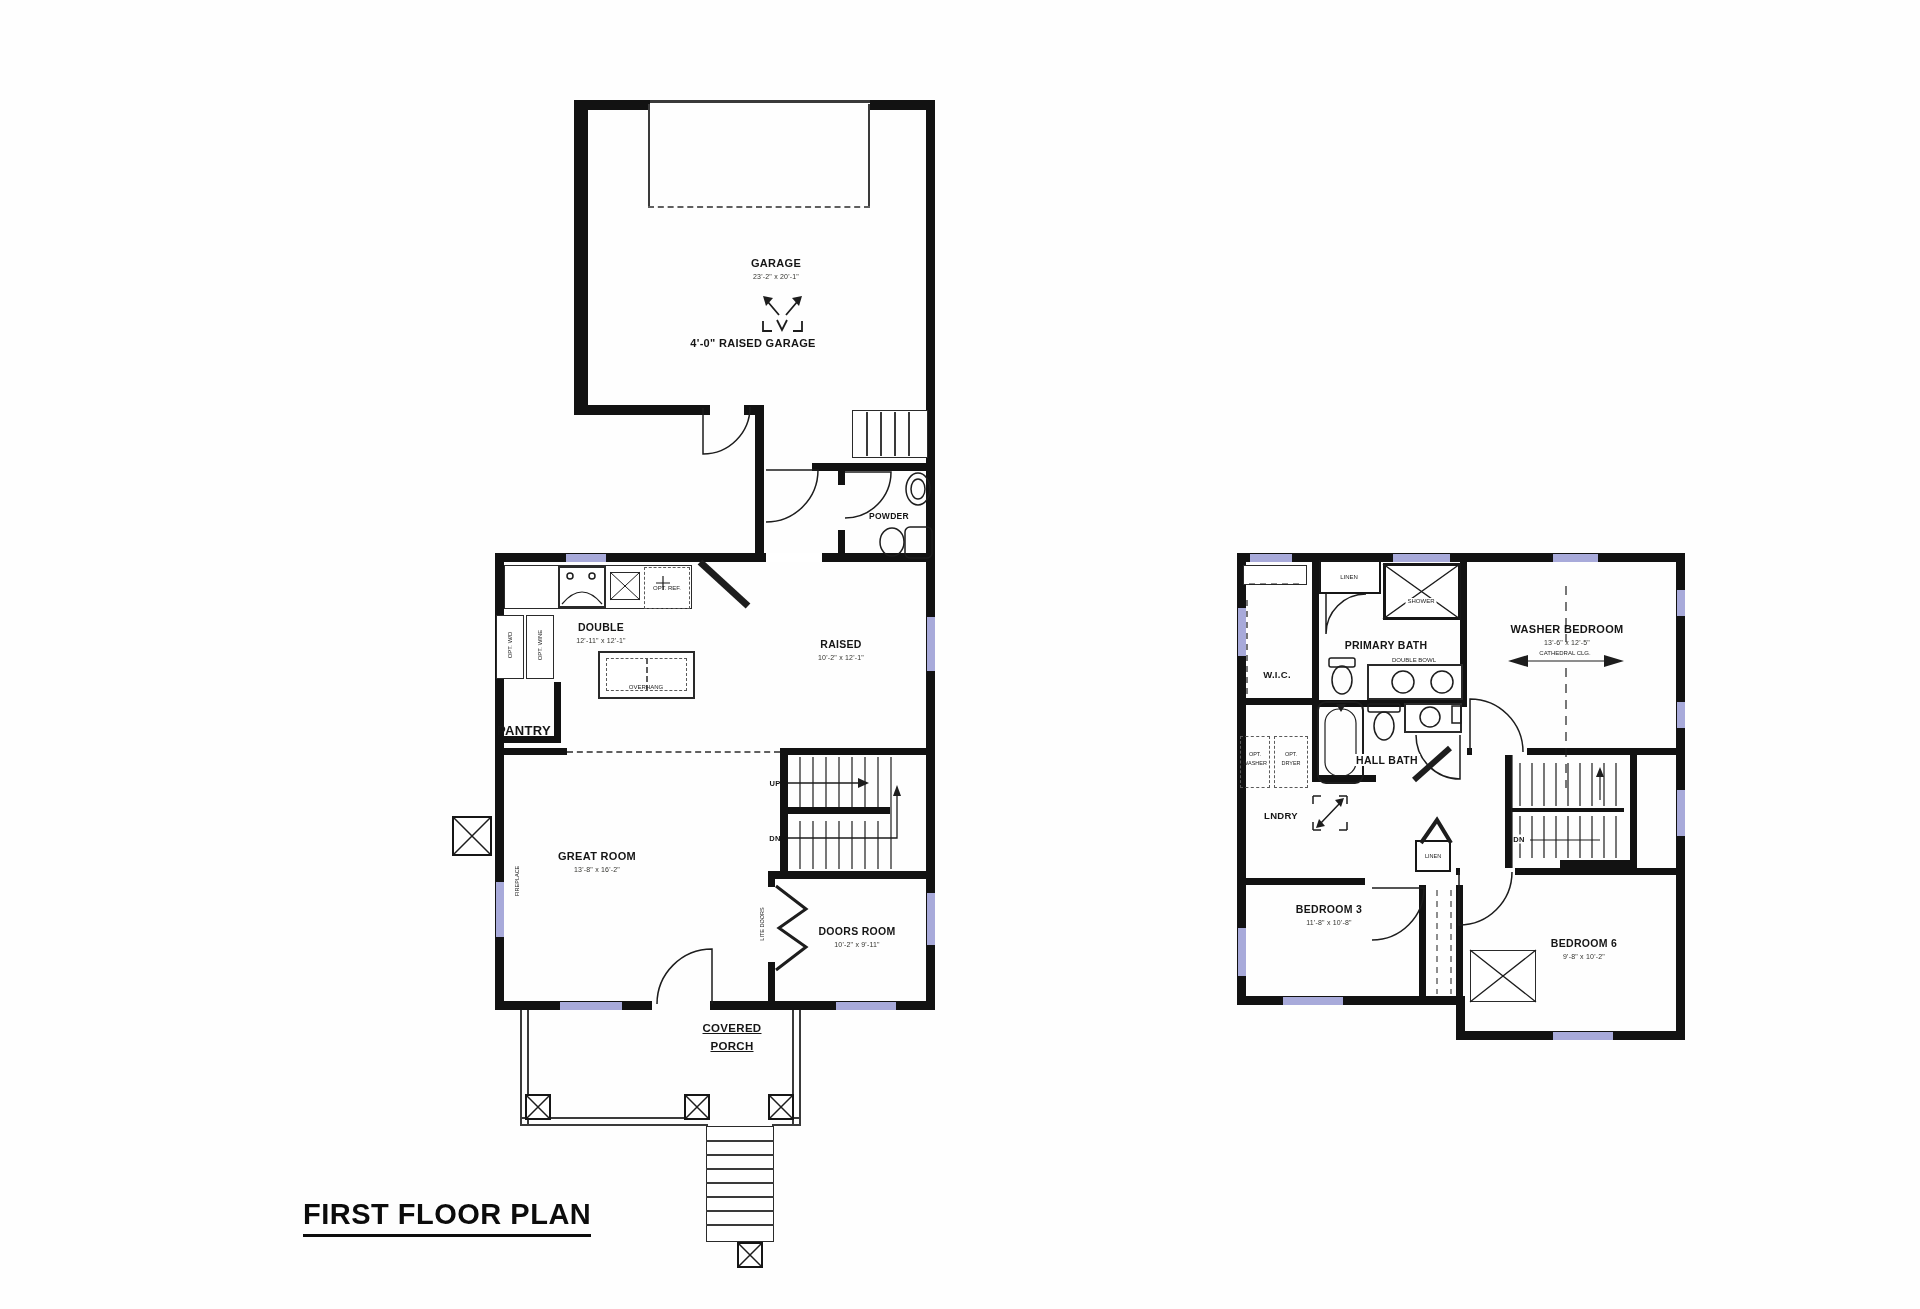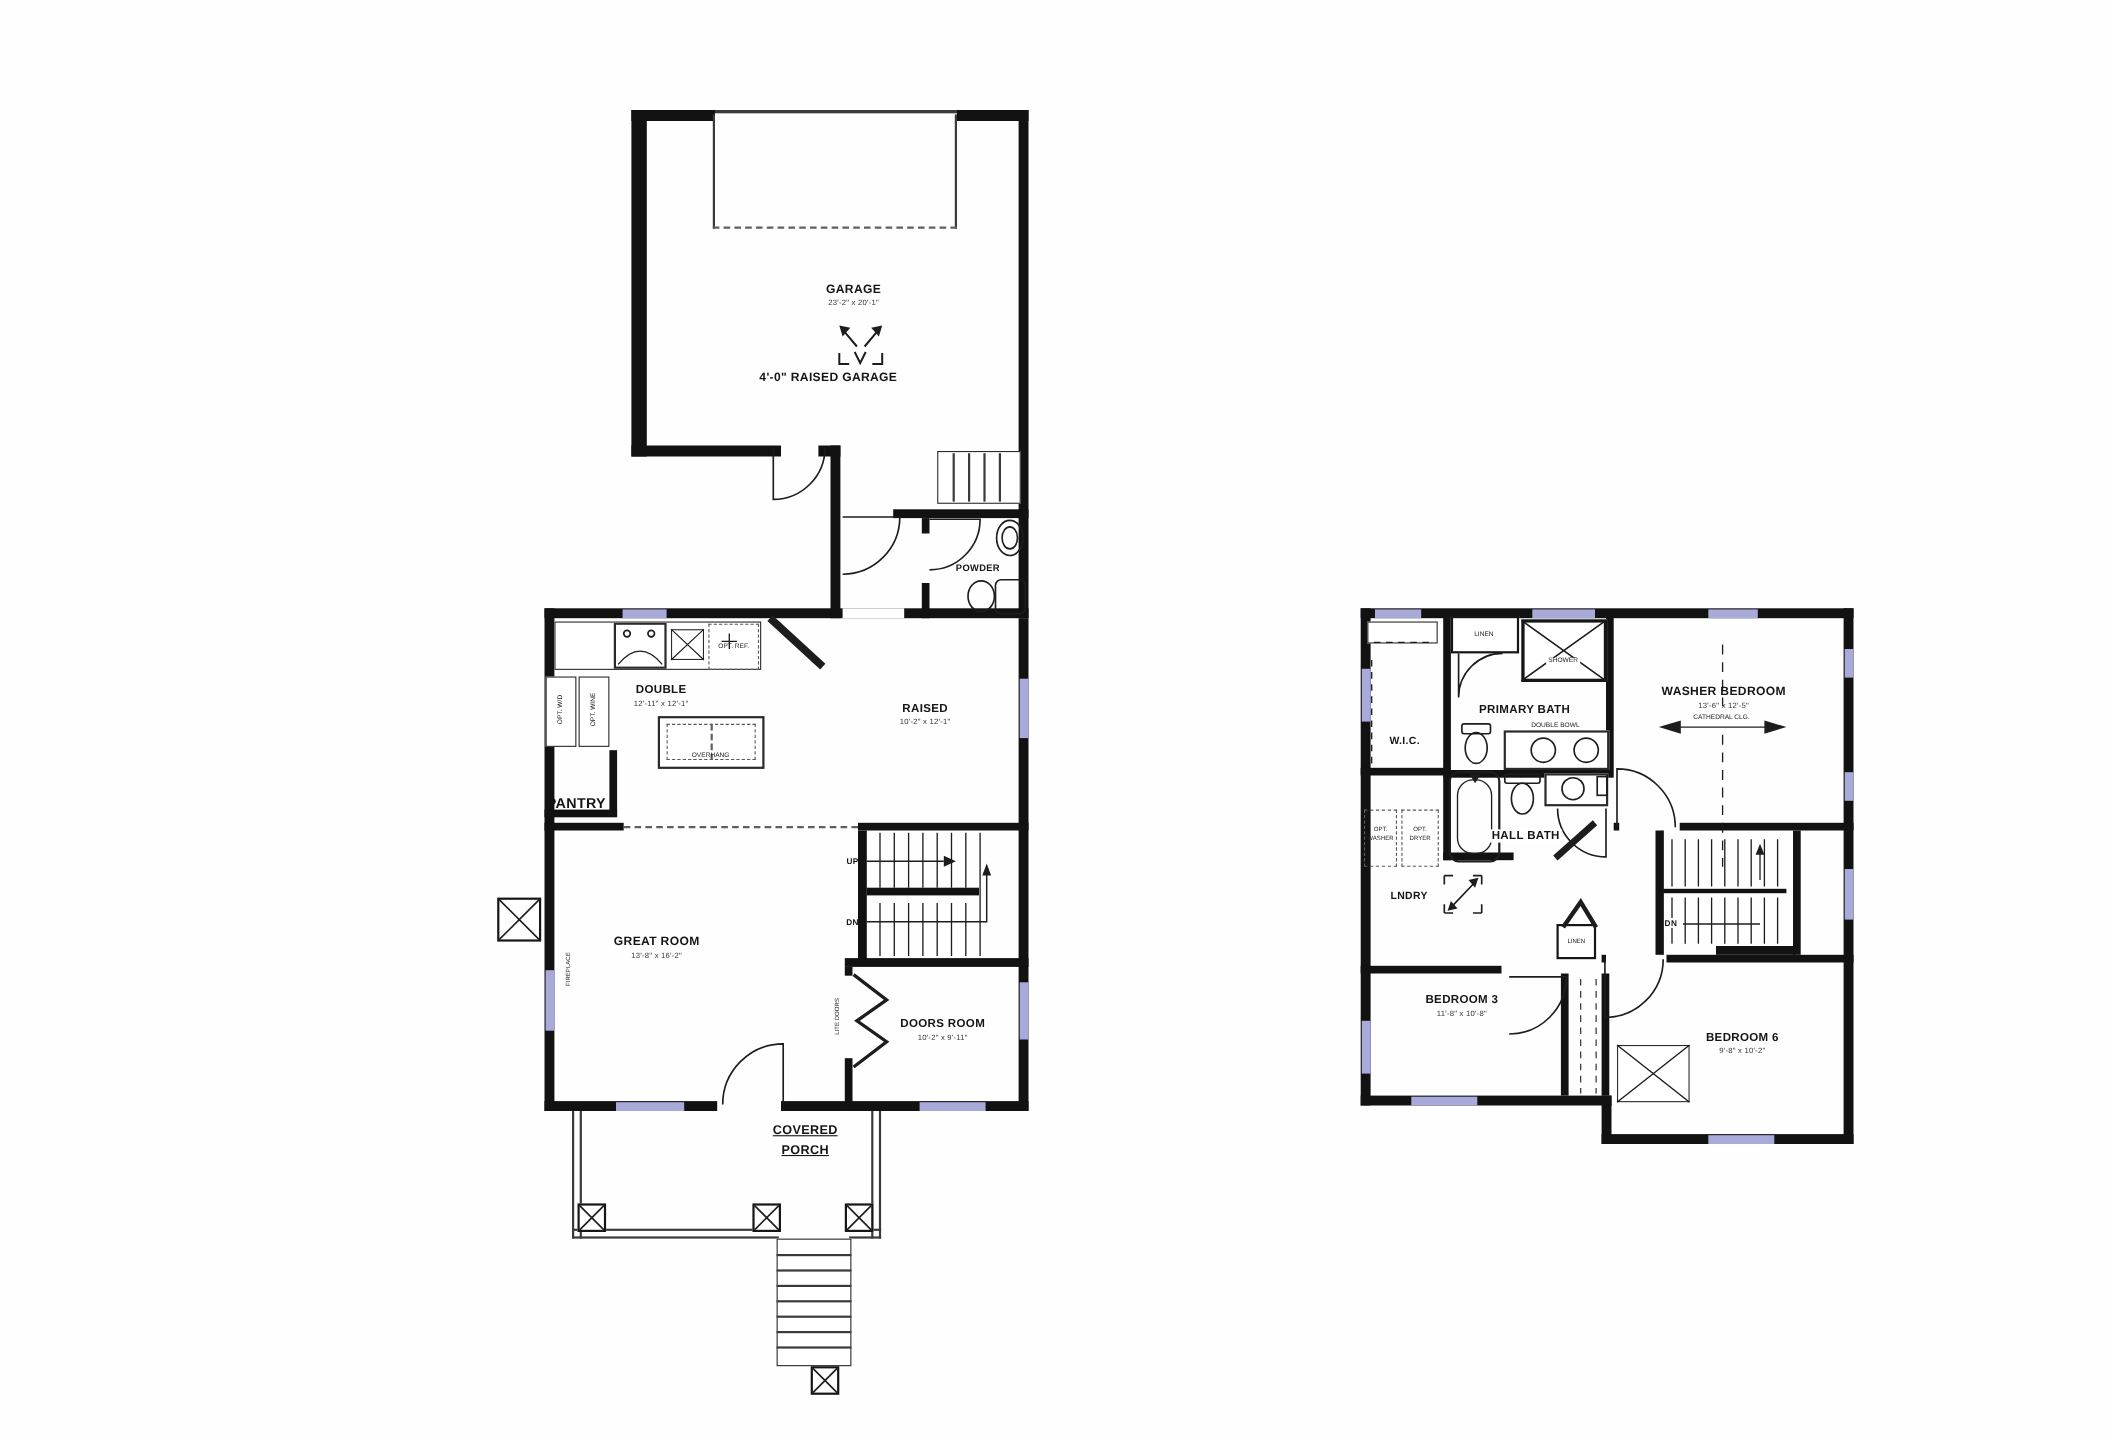--- a/index.html
+++ b/index.html
@@ -264,20 +264,21 @@
   <span class="lbl" style="left:597px;top:856px;font-size:11px">GREAT ROOM</span>
   <span class="dims" style="left:597px;top:869px">13'-8" x 16'-2"</span>
   <span class="vert" style="left:517px;top:881px;font-size:5.5px">FIREPLACE</span>
   <span class="lbl" style="left:775px;top:783px;font-size:7.5px">UP</span>
   <span class="lbl" style="left:775px;top:838px;font-size:7.5px">DN</span>
   <span class="vert" style="left:762px;top:924px;font-size:5.5px">LITE DOORS</span>
   <span class="lbl" style="left:857px;top:931px;font-size:10.5px">DOORS ROOM</span>
   <span class="dims" style="left:857px;top:944px">10'-2" x 9'-11"</span>
   <span class="lbl underline" style="left:732px;top:1028px;font-size:11.5px">COVERED</span>
   <span class="lbl underline" style="left:732px;top:1046px;font-size:11.5px">PORCH</span>
+  <span class="title" style="left:303px;top:1198px">FIRST FLOOR PLAN</span>
 
   <span class="lbl" style="left:1277px;top:674px;font-size:9.5px">W.I.C.</span>
   <span class="tiny" style="left:1349px;top:577px;font-size:6px">LINEN</span>
   <span class="tiny" style="left:1421px;top:601px;font-size:6px;background:#fff;padding:0 2px">SHOWER</span>
   <span class="lbl" style="left:1386px;top:645px;font-size:10.5px">PRIMARY BATH</span>
   <span class="tiny" style="left:1414px;top:660px;font-size:6px;background:#fff;padding:0 2px">DOUBLE BOWL</span>
   <span class="lbl" style="left:1567px;top:629px;font-size:11px">WASHER BEDROOM</span>
   <span class="dims" style="left:1567px;top:642px">13'-6" x 12'-5"</span>
   <span class="tiny" style="left:1565px;top:653px;font-size:6px;background:#fefefe;padding:0 2px">CATHEDRAL CLG.</span>
   <span class="lbl" style="left:1387px;top:760px;font-size:10.5px;background:#fff;padding:0 2px">HALL BATH</span>

